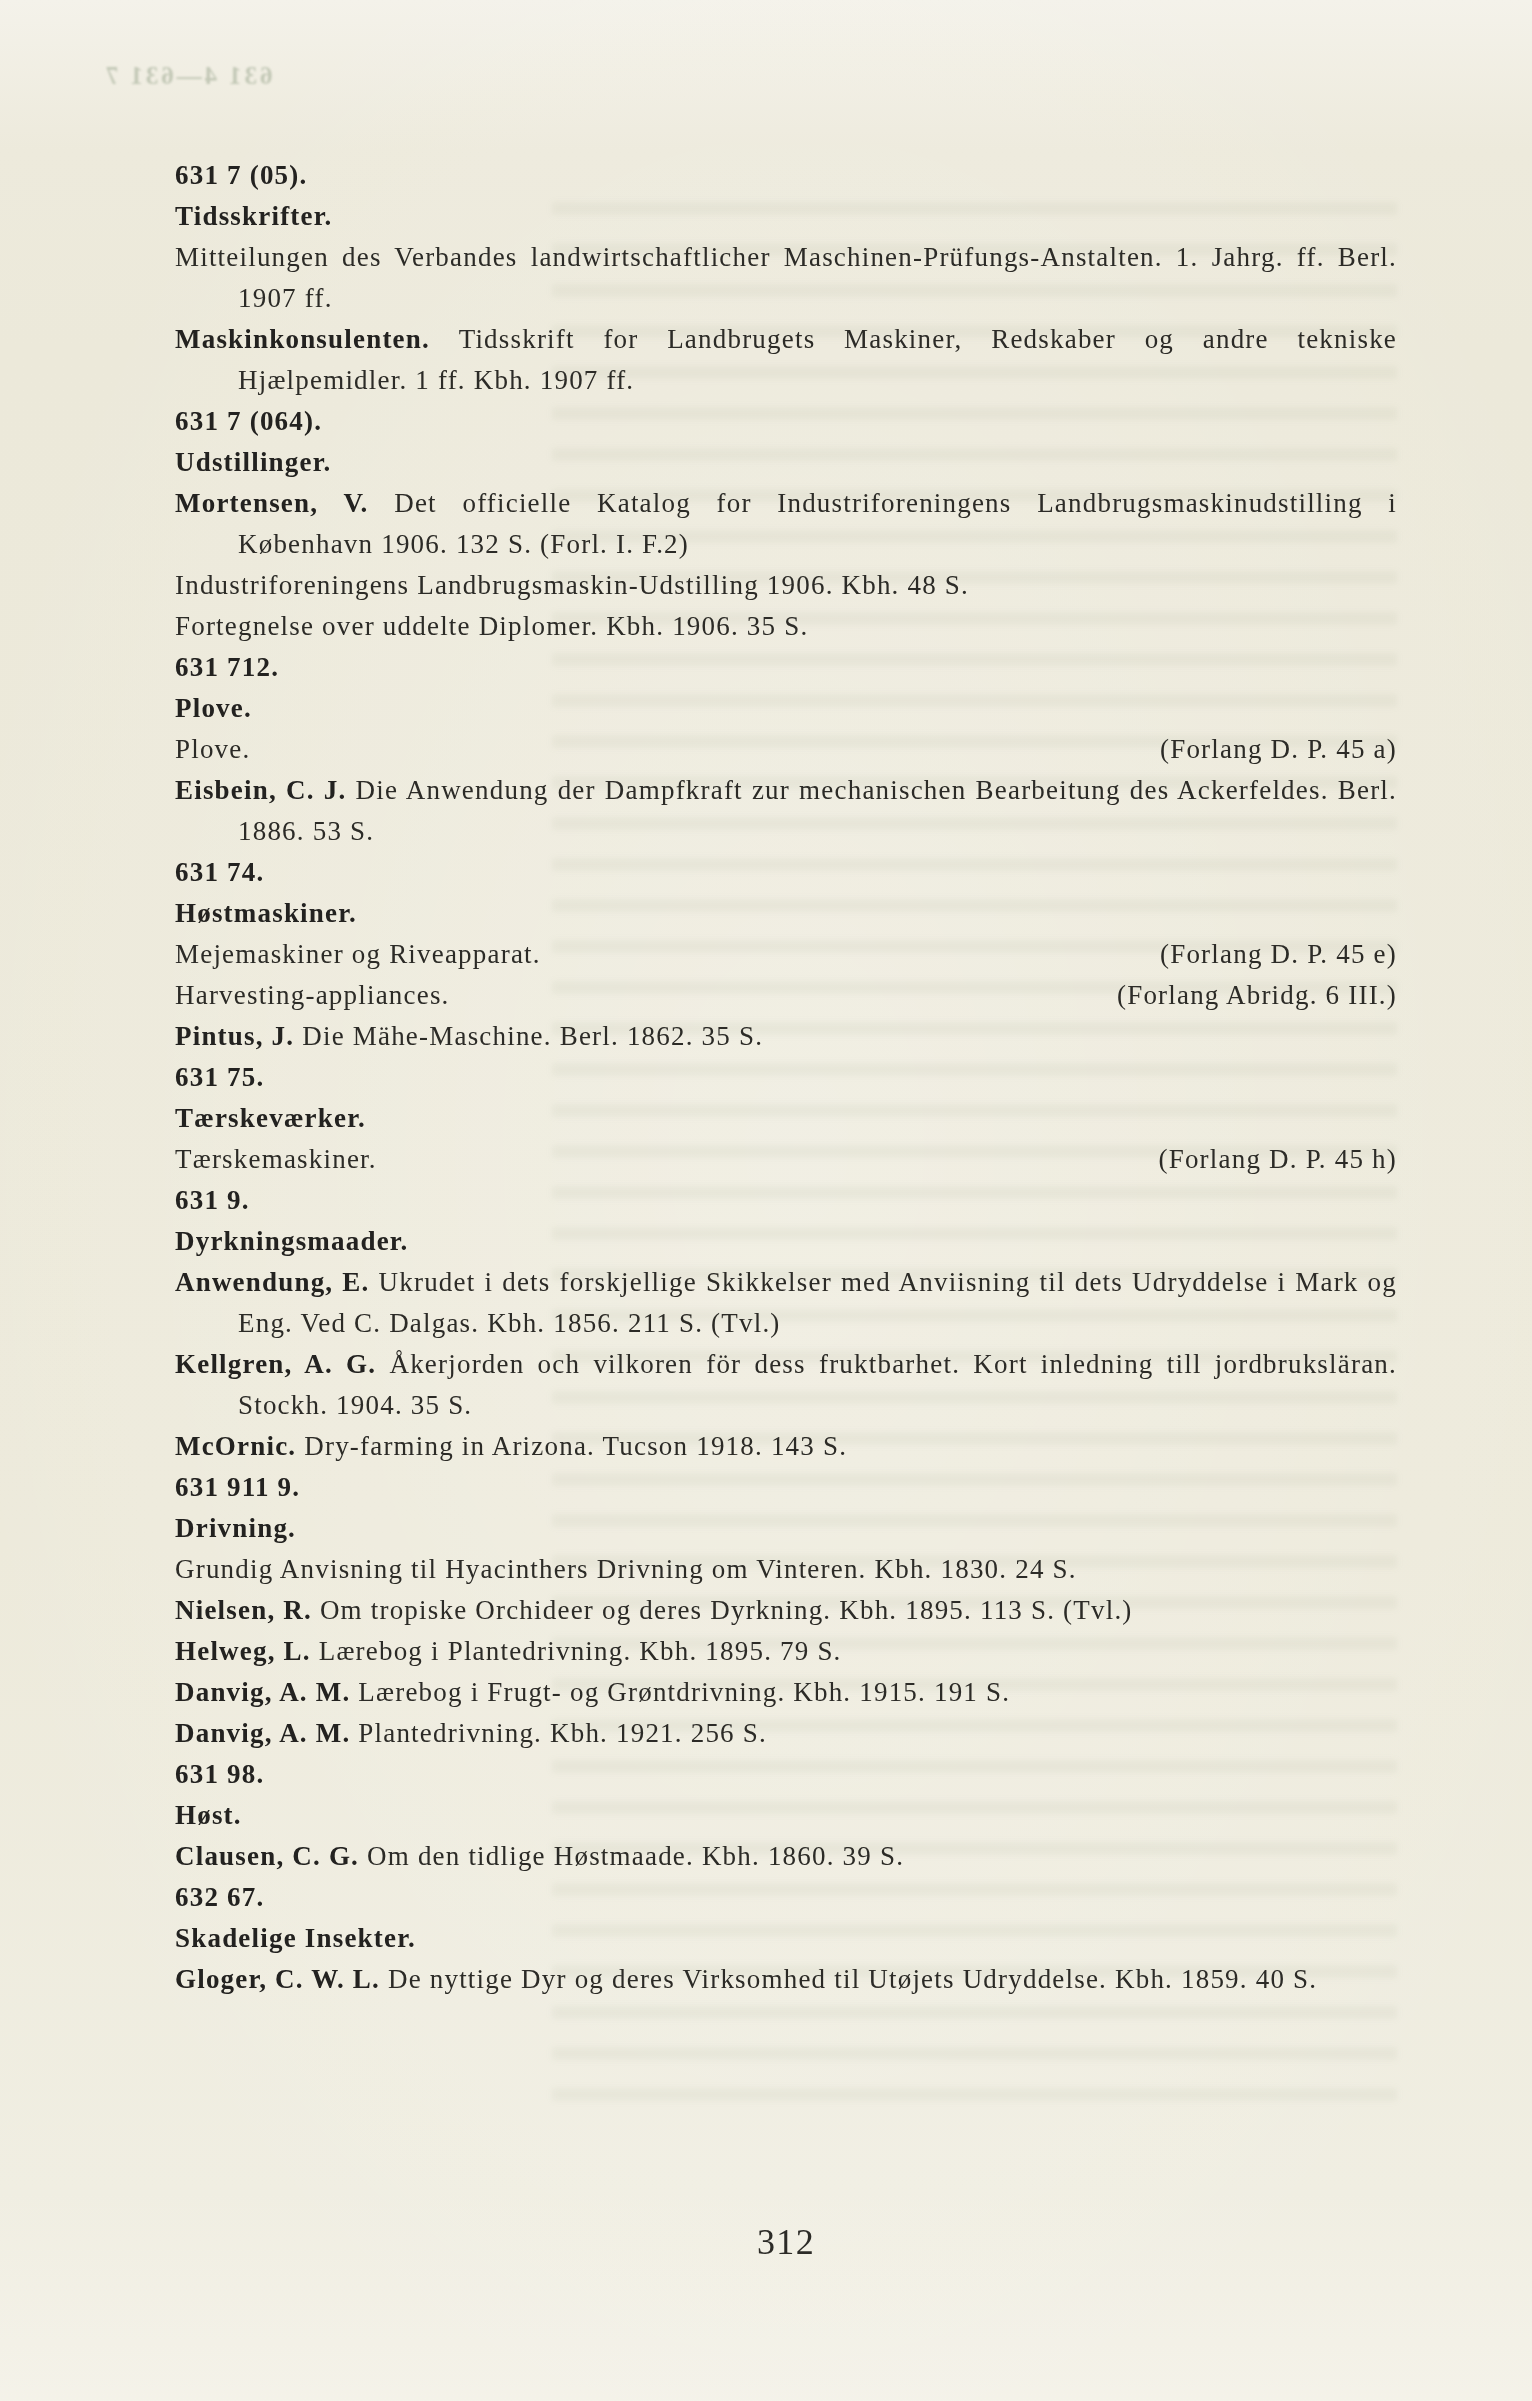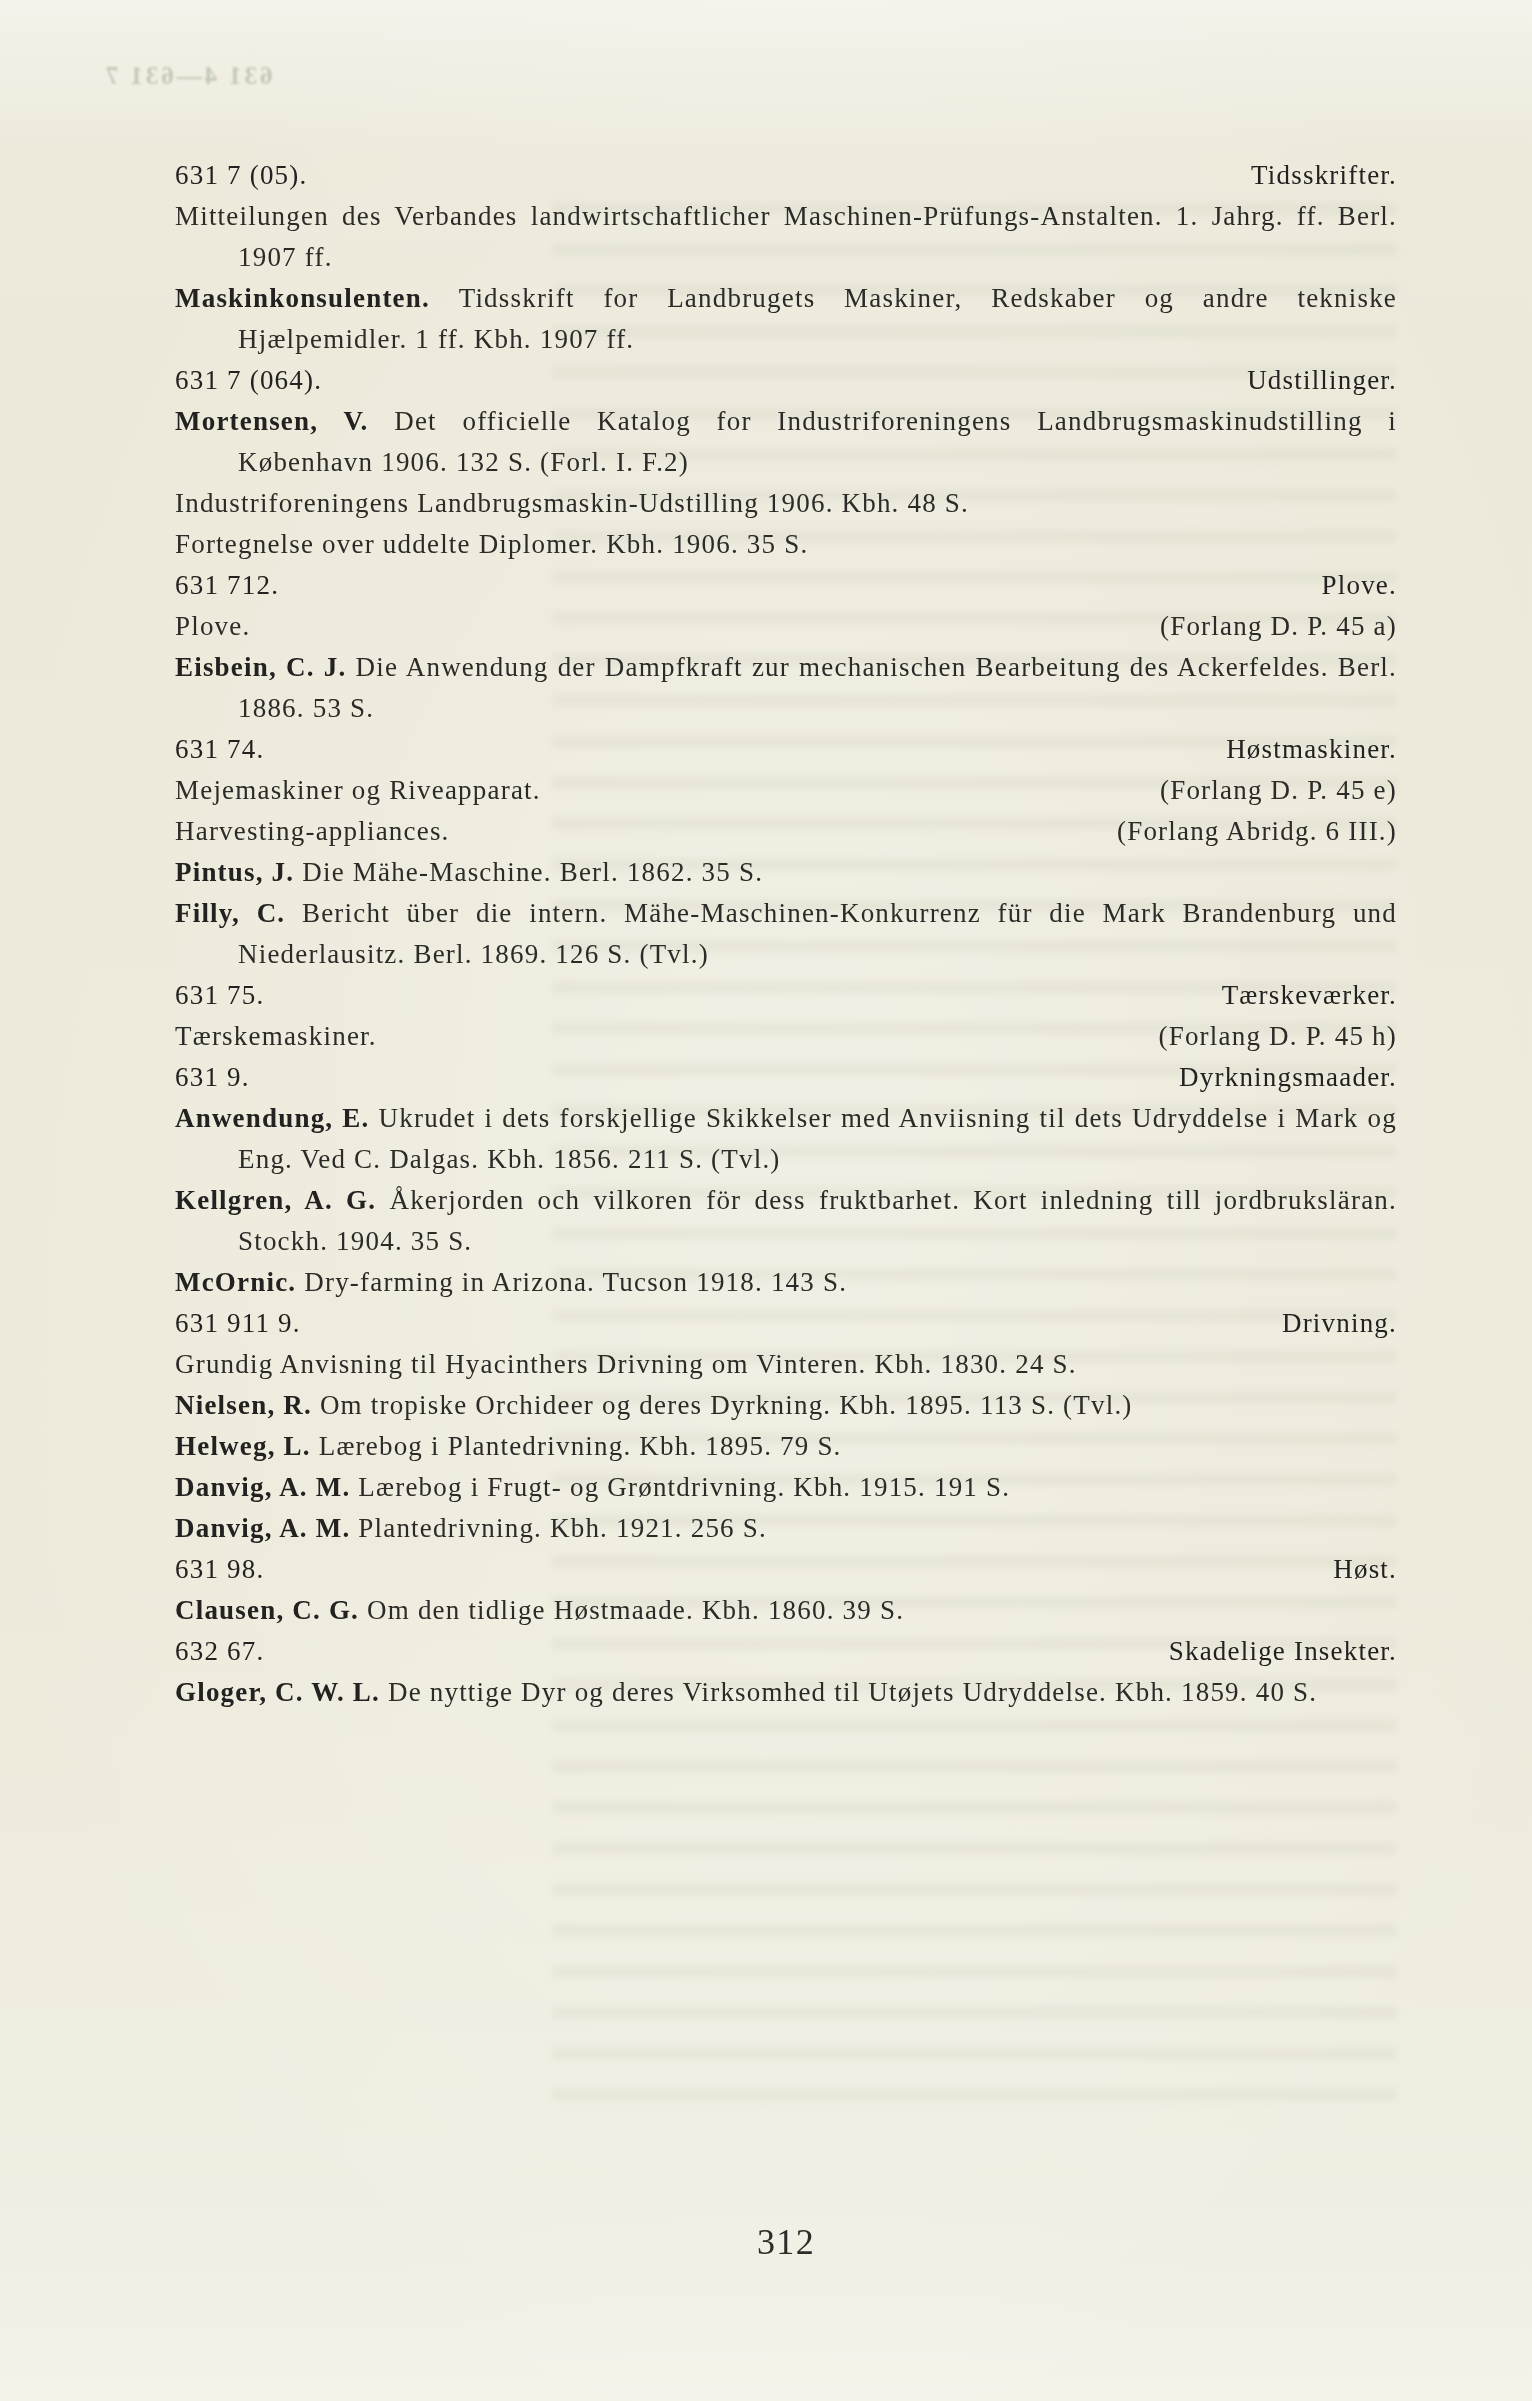--- a/index.html
+++ b/index.html
@@ -56,22 +56,23 @@
     top: 155px;
     width: 1222px;
     font-size: 27px;
     line-height: 41px;
     letter-spacing: 1.2px;
     color: #2c2b27;
   }
   .section {
     display: flex;
     justify-content: space-between;
-    font-weight: normal;
+    font-weight: bold;
     color: #232220;
+    flex-direction: column;
   }
   .entry {
     text-align: justify;
     padding-left: 63px;
     text-indent: -63px;
   }
   .entry .lead {
     font-weight: bold;
     color: #232220;
   }
@@ -117,21 +118,20 @@
       </div>
       <div class="entry"><span class="entry-right">(Forlang D. P. 45 a)</span>Plove.</div>
       <div class="entry"><span class="lead">Eisbein, C. J. </span>Die Anwendung der Dampfkraft zur mechanischen Bearbeitung des Ackerfeldes. Berl. 1886. 53 S.</div>
       <div class="section">
         <span>631 74.</span>
         <span>Høstmaskiner.</span>
       </div>
       <div class="entry"><span class="entry-right">(Forlang D. P. 45 e)</span>Mejemaskiner og Riveapparat.</div>
       <div class="entry"><span class="entry-right">(Forlang Abridg. 6 III.)</span>Harvesting-appliances.</div>
       <div class="entry"><span class="lead">Pintus, J. </span>Die Mähe-Maschine. Berl. 1862. 35 S.</div>
-      <div class="entry"><span class="lead">Filly, C. </span>Bericht über die intern. Mähe-Maschinen-Konkurrenz für die Mark Brandenburg und Niederlausitz. Berl. 1869. 126 S. (Tvl.)</div>
       <div class="section">
         <span>631 75.</span>
         <span>Tærskeværker.</span>
       </div>
       <div class="entry"><span class="entry-right">(Forlang D. P. 45 h)</span>Tærskemaskiner.</div>
       <div class="section">
         <span>631 9.</span>
         <span>Dyrkningsmaader.</span>
       </div>
       <div class="entry"><span class="lead">Anwendung, E. </span>Ukrudet i dets forskjellige Skikkelser med Anviisning til dets Udryddelse i Mark og Eng. Ved C. Dalgas. Kbh. 1856. 211 S. (Tvl.)</div>

